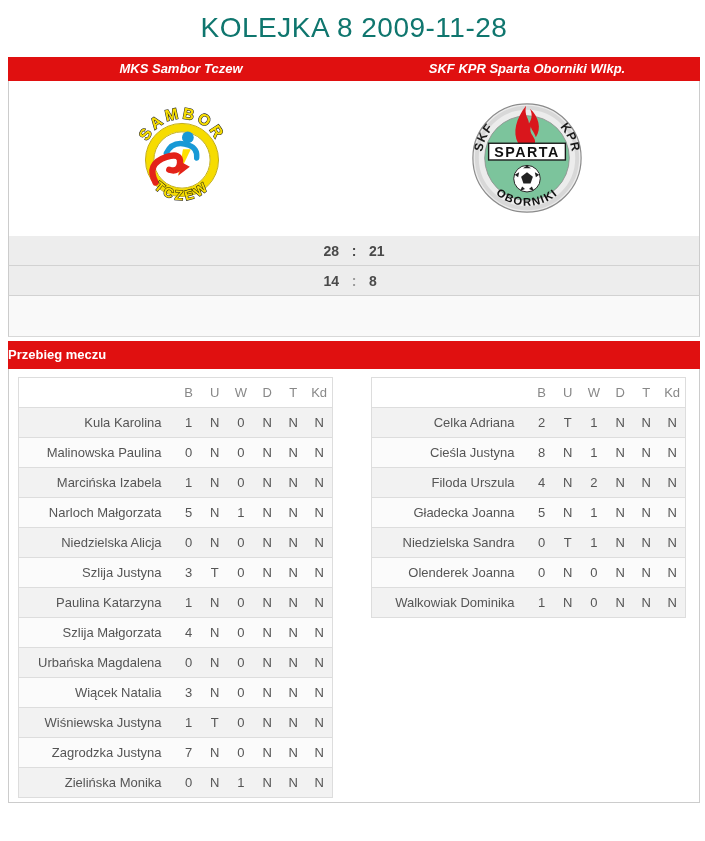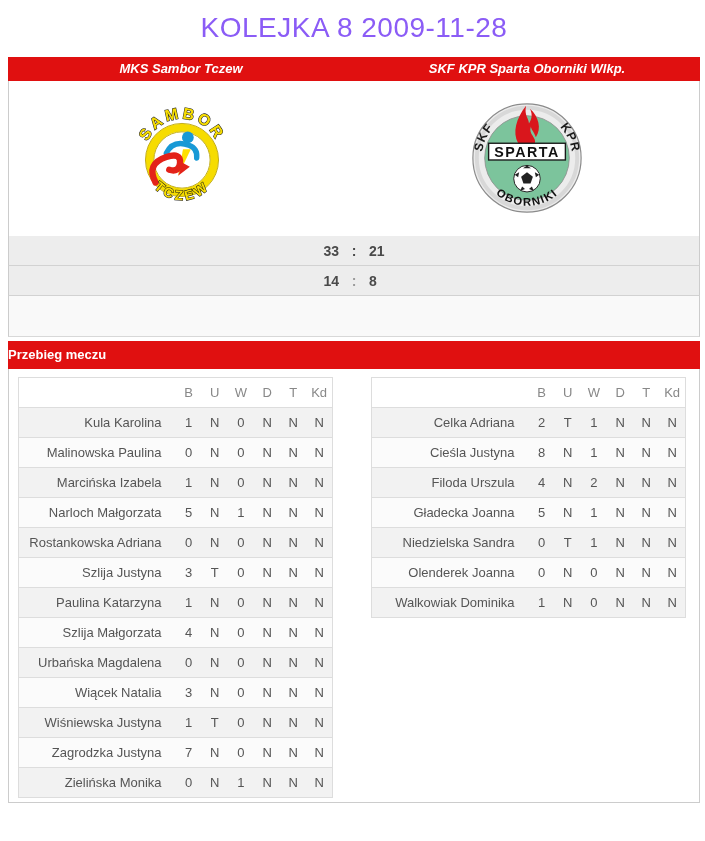--- a/index.html
+++ b/index.html
@@ -4,21 +4,21 @@
 <style>
   html,body { margin:0; padding:0; background:#fff; }
   body {
     width:705px; height:841px; overflow:hidden;
     font-family:"Liberation Sans","DejaVu Sans",sans-serif;
     -webkit-font-smoothing:antialiased;
   }
   .wrap { width:692px; margin-left:8px; }
   .page-title {
     margin:12px 0 13px 0; height:32px; line-height:32px;
-    text-align:center; font-size:28px; color:#8b5cf6; font-weight:400;
+    text-align:center; font-size:28px; color:#0f766e; font-weight:400;
     letter-spacing:0.5px;
   }
   .team-bar {
     display:flex; height:24px; background:var(--accent,#e01010);
   }
   .team-cell {
     flex:1; text-align:center; line-height:24px;
     color:#fff; font-size:13px; font-weight:bold;font-style:italic;
   }
   .logos-row {
@@ -136,21 +136,21 @@
           <textPath href="#kArcTop" startOffset="86%" text-anchor="middle">KPR</textPath>
         </text>
         <text font-size="11.5" font-weight="bold" letter-spacing="1.5" fill="#111">
           <textPath href="#kArcBot" startOffset="50%" text-anchor="middle">OBORNIKI</textPath>
         </text>
       </svg>
     </div>
   </div>
 
   <div class="score-row">
-    <span class="s-home">33</span>
+    <span class="s-home">28</span>
     <span class="s-sep">:</span>
     <span class="s-away">21</span>
   </div>
 
   <div class="score-row halftime">
     <span class="s-home">14</span>
     <span class="s-sep">:</span>
     <span class="s-away">8</span>
   </div>
 
@@ -204,21 +204,21 @@
             <tr>
               <td class="name">Narloch Małgorzata</td>
               <td>5</td>
               <td>N</td>
               <td>1</td>
               <td>N</td>
               <td>N</td>
               <td>N</td>
             </tr>
             <tr>
-              <td class="name">Rostankowska Adriana</td>
+              <td class="name">Niedzielska Alicja</td>
               <td>0</td>
               <td>N</td>
               <td>0</td>
               <td>N</td>
               <td>N</td>
               <td>N</td>
             </tr>
             <tr>
               <td class="name">Szlija Justyna</td>
               <td>3</td>

